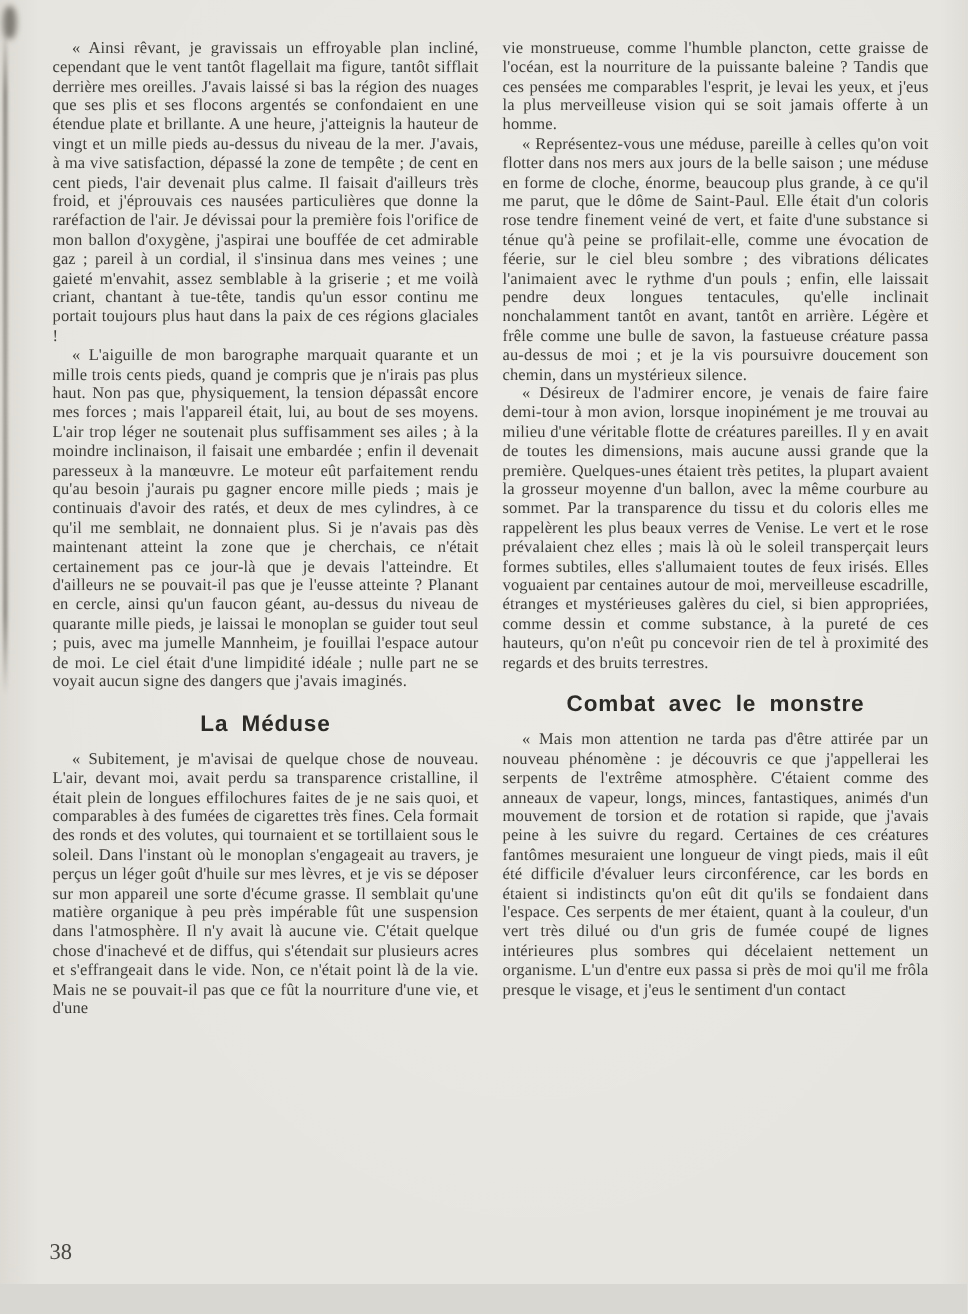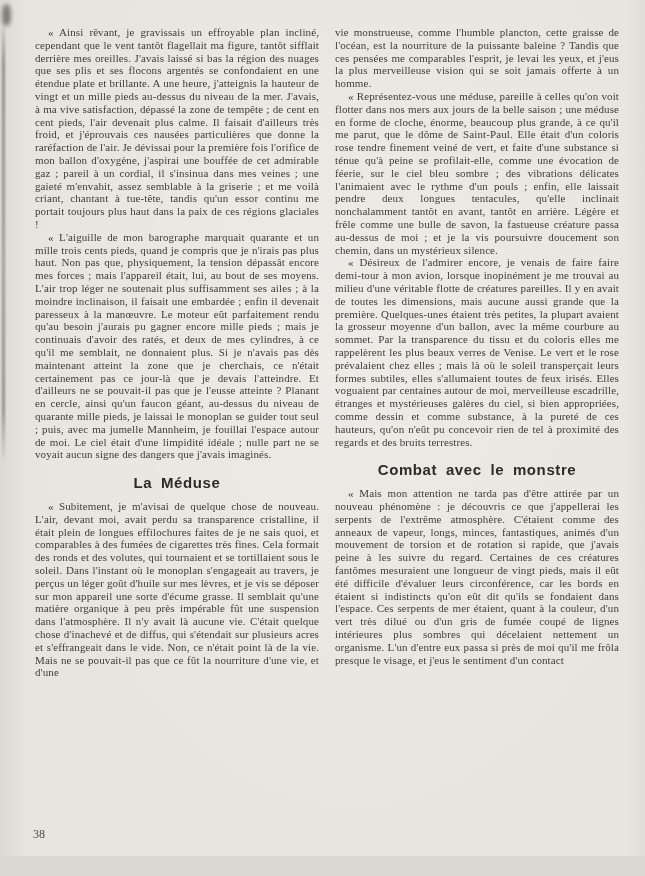--- a/index.html
+++ b/index.html
@@ -36,21 +36,21 @@
     font-weight: bold;
     font-size: 15px;
     letter-spacing: 0.6px;
     word-spacing: 4px;
     text-align: center;
     color: #2c2b27;
     margin: 13px 0 9px 0;
   }
   .page-number {
     position: absolute; left: 33px; top: 827px;
-    font-size: 12px; color: #4a4843;
+    font-size: 15px; color: #4a4843;
     font-family: "Liberation Serif", serif;
   }
   
   .smudge-top-left {
     position: absolute; left: 2px; top: 4px;
     width: 9px; height: 22px;
     background: #5f5c54; border-radius: 45%;
     filter: blur(2px); opacity: 0.75;
   }
   .streak-left {

